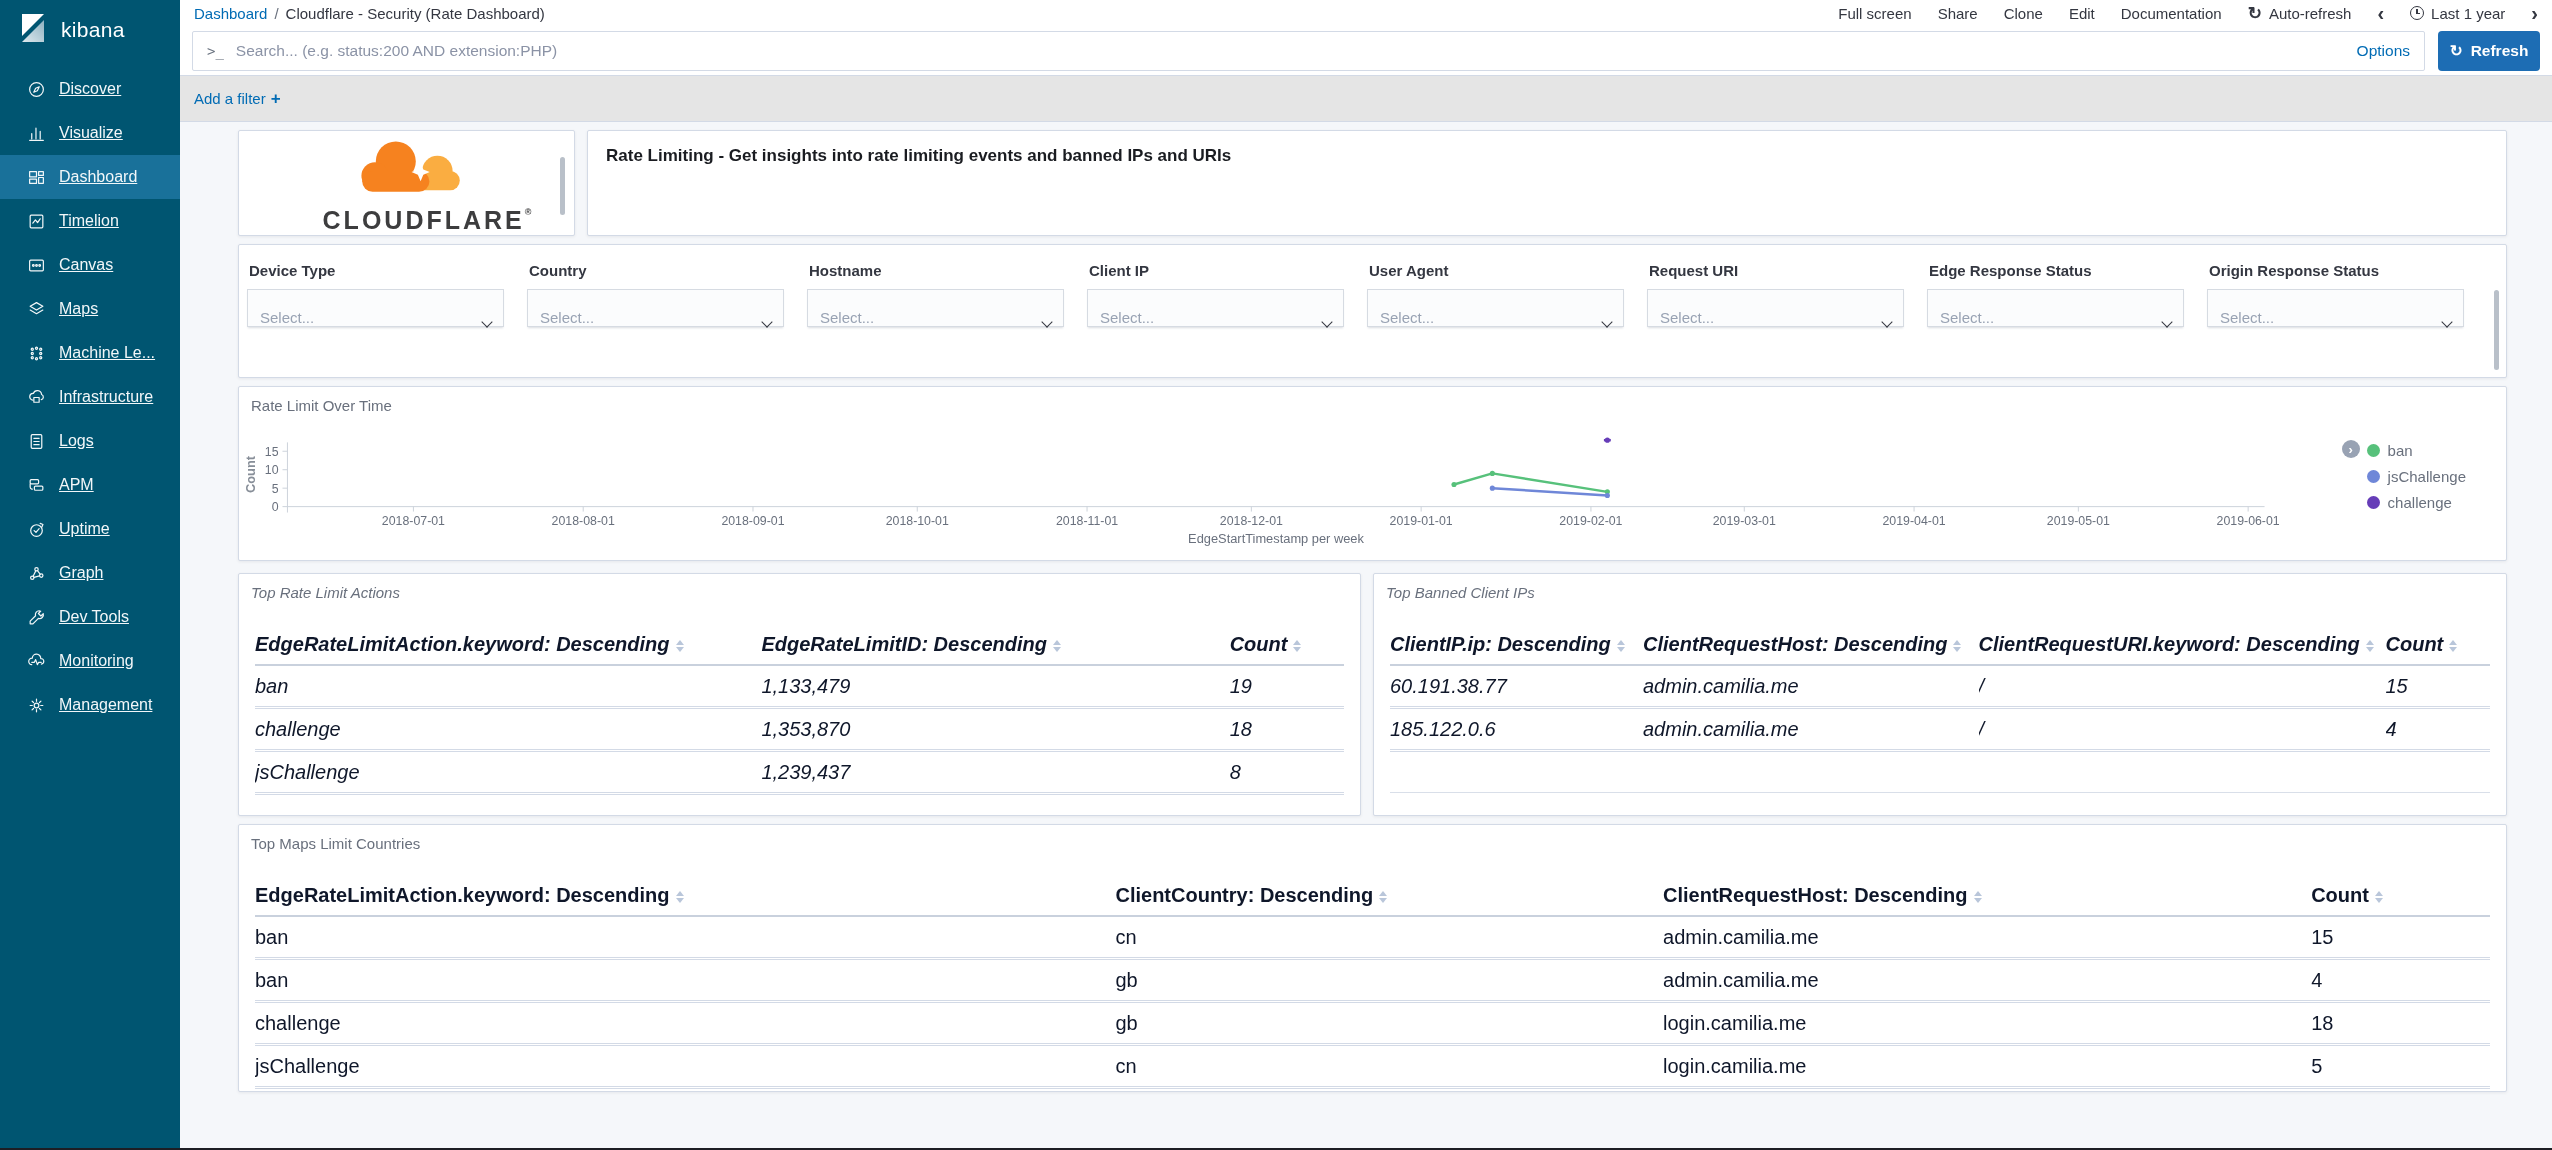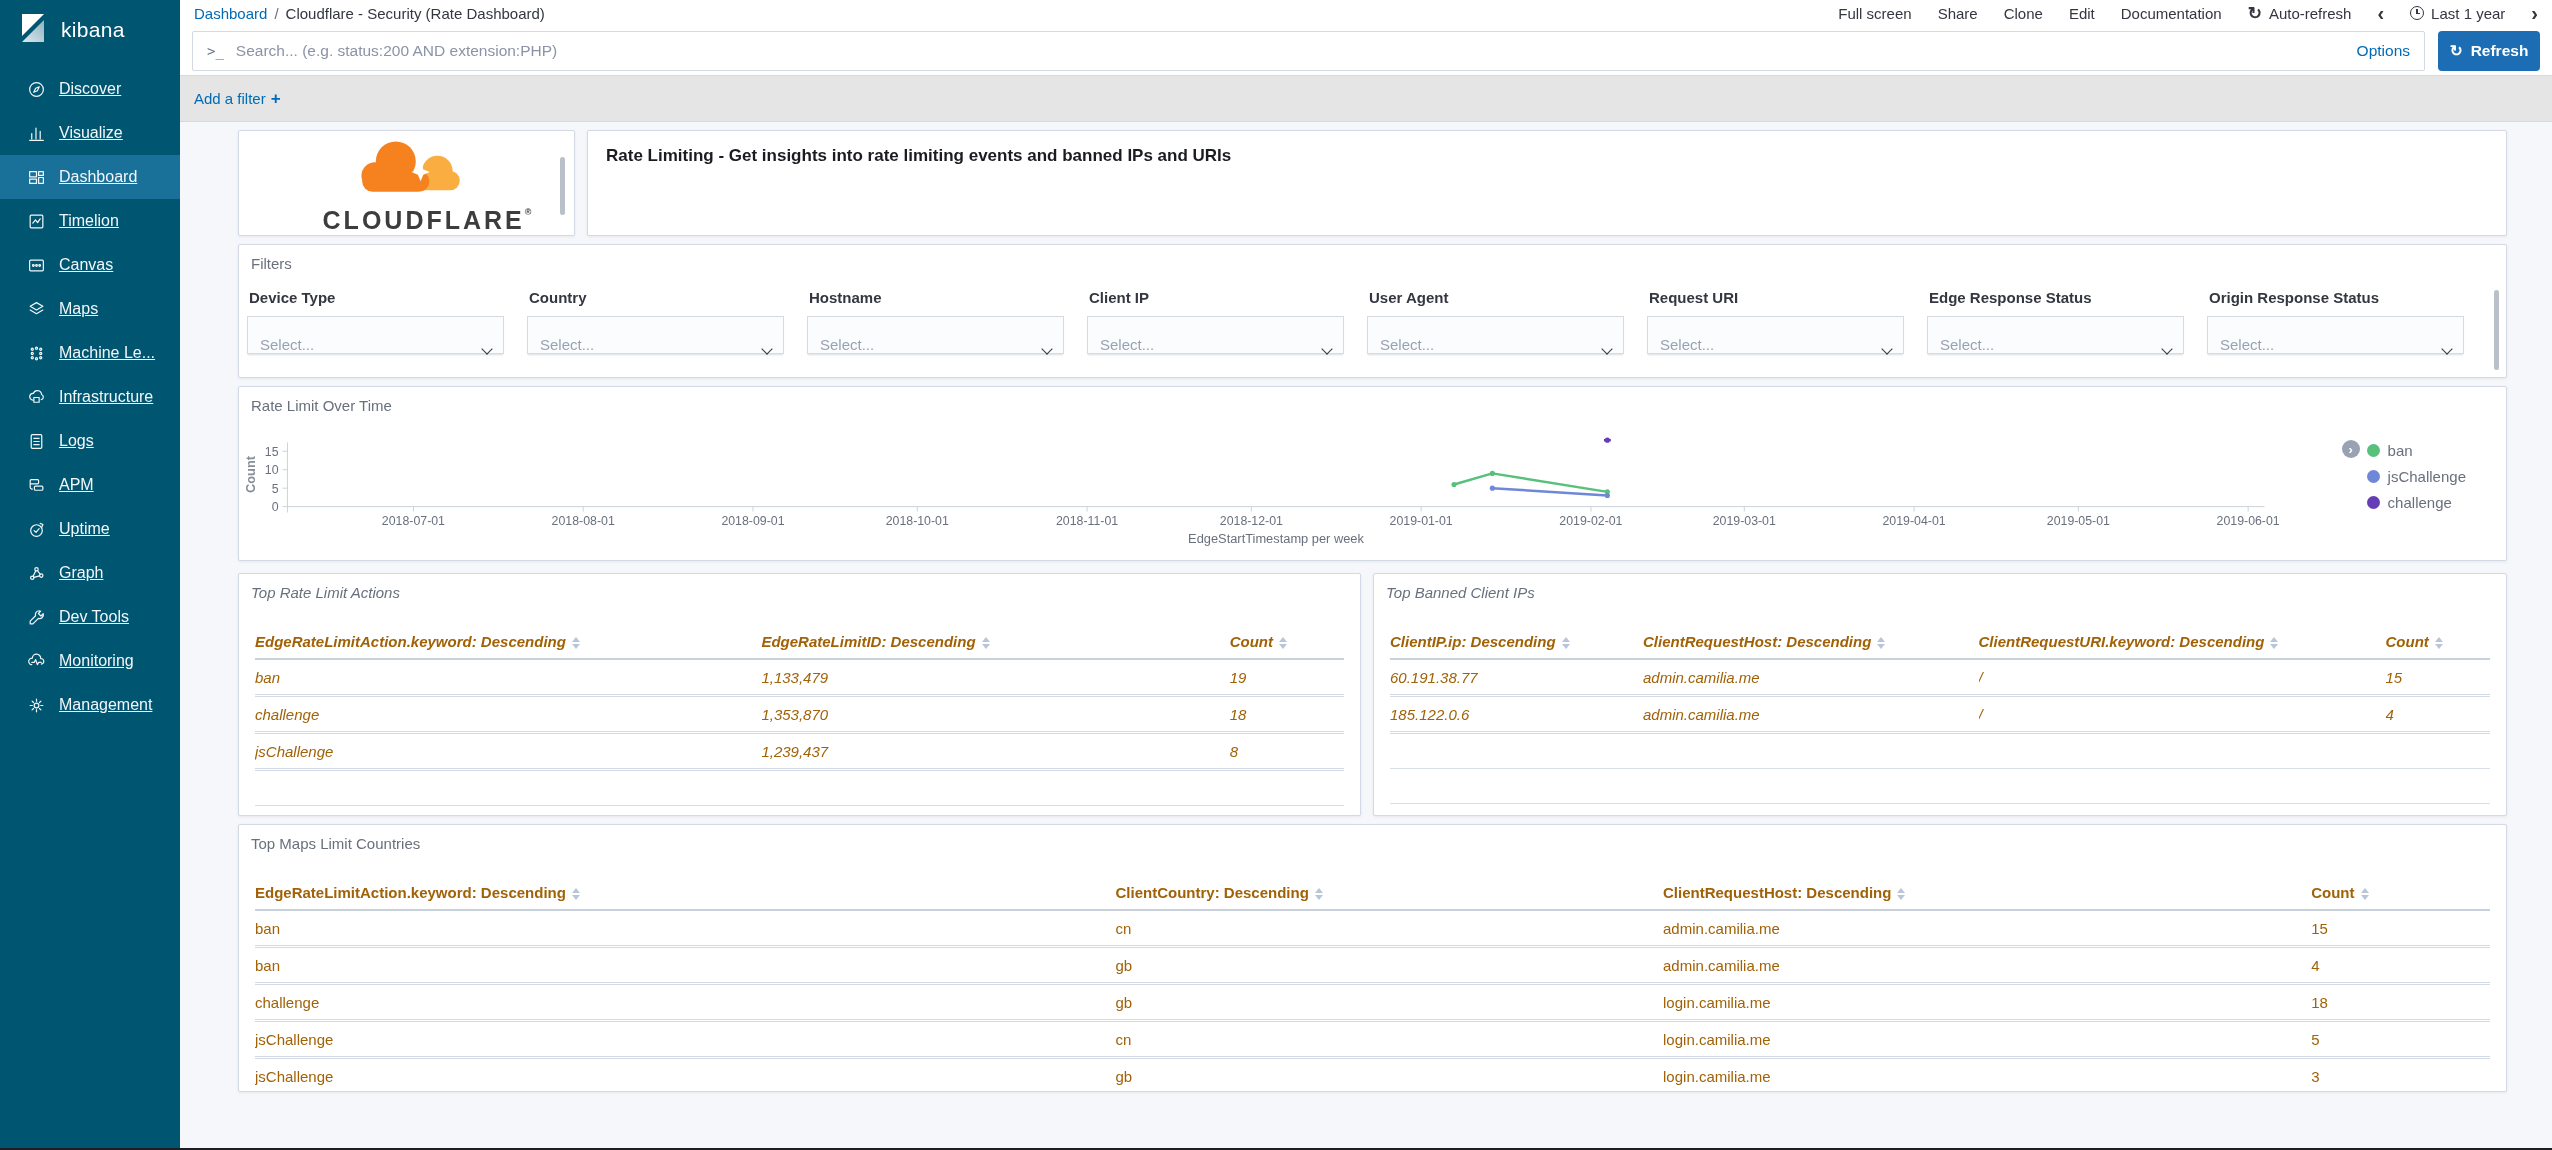--- a/index.html
+++ b/index.html
@@ -67,21 +67,21 @@
   .chart-legend { position:absolute; top:50px; right:40px; display:flex; gap:7px; align-items:flex-start; }
   .legend-expand { width:18px; height:18px; border-radius:50%; background:#98a2b3; color:#fff; font-size:13px; font-weight:bold; display:flex; align-items:center; justify-content:center; margin-top:3px; cursor:pointer; }
   .chart-legend ul { list-style:none; }
   .chart-legend li { display:flex; align-items:center; gap:8px; height:26px; font-size:15px; color:#69707d; cursor:pointer; }
   .legend-dot { width:13px; height:13px; border-radius:50%; display:inline-block; }
   
   .row4 { height:243px; margin-bottom:8px;font-style:italic; }
   .actions-panel { width:1123px; flex:none; overflow:hidden; }
   .ips-panel { flex:1; overflow:hidden; }
   .countries-panel { height:268px; overflow:hidden; }
-  table.viz-table { width:calc(100% - 32px); margin:24px 16px 16px; border-collapse:collapse; font-size:15px; color:#a16207; table-layout:fixed; }
+  table.viz-table { width:calc(100% - 32px); margin:24px 16px 16px; border-collapse:collapse; font-size:20px; color:#0f172a; table-layout:fixed; }
   .viz-table th { text-align:left; font-weight:bold; padding:8px 4px 8px 0; border-bottom:2px solid #c9d1dd; white-space:nowrap; overflow:hidden; cursor:pointer; }
   .viz-table td { padding:8.5px 4px 8.5px 0; border-bottom:3px double #d3dae6; white-space:nowrap; overflow:hidden; }
   .viz-table tr.filler td { border-bottom:1px solid #d9dfe9; }
   .sort-icon { display:inline-flex; flex-direction:column; gap:2px; margin-left:6px; vertical-align:middle; }
   .sort-icon i { display:block; width:0; height:0; border-left:4px solid transparent; border-right:4px solid transparent; }
   .sort-icon .caret-up { border-bottom:5px solid #b9c6da; }
   .sort-icon .caret-down { border-top:5px solid #b9c6da; }
   .bottom-strip { position:absolute; left:0; bottom:0; width:100%; height:2px; background:#1d1e24; }
 </style>
 </head>
@@ -334,21 +334,20 @@
           </span>
           <div class="brand-text"><span>CLOUDFLARE</span><span class="brand-mark">®</span></div>
           <span class="panel-scrollbar logo-scrollbar"></span>
         </div>
         <div class="panel desc-panel">
           <span>Rate Limiting - Get insights into rate limiting events and banned IPs and URIs</span>
         </div>
       </div>
 
       <div class="panel filters-panel">
-        <div class="panel-title">Filters</div>
         <div class="filters-row">
 
             <div class="filter-group">
               <div class="filter-label">Device Type</div>
               <div class="filter-select">
                 <span>Select...</span>
                 <span class="select-chevron"></span>
               </div>
             </div>
 

